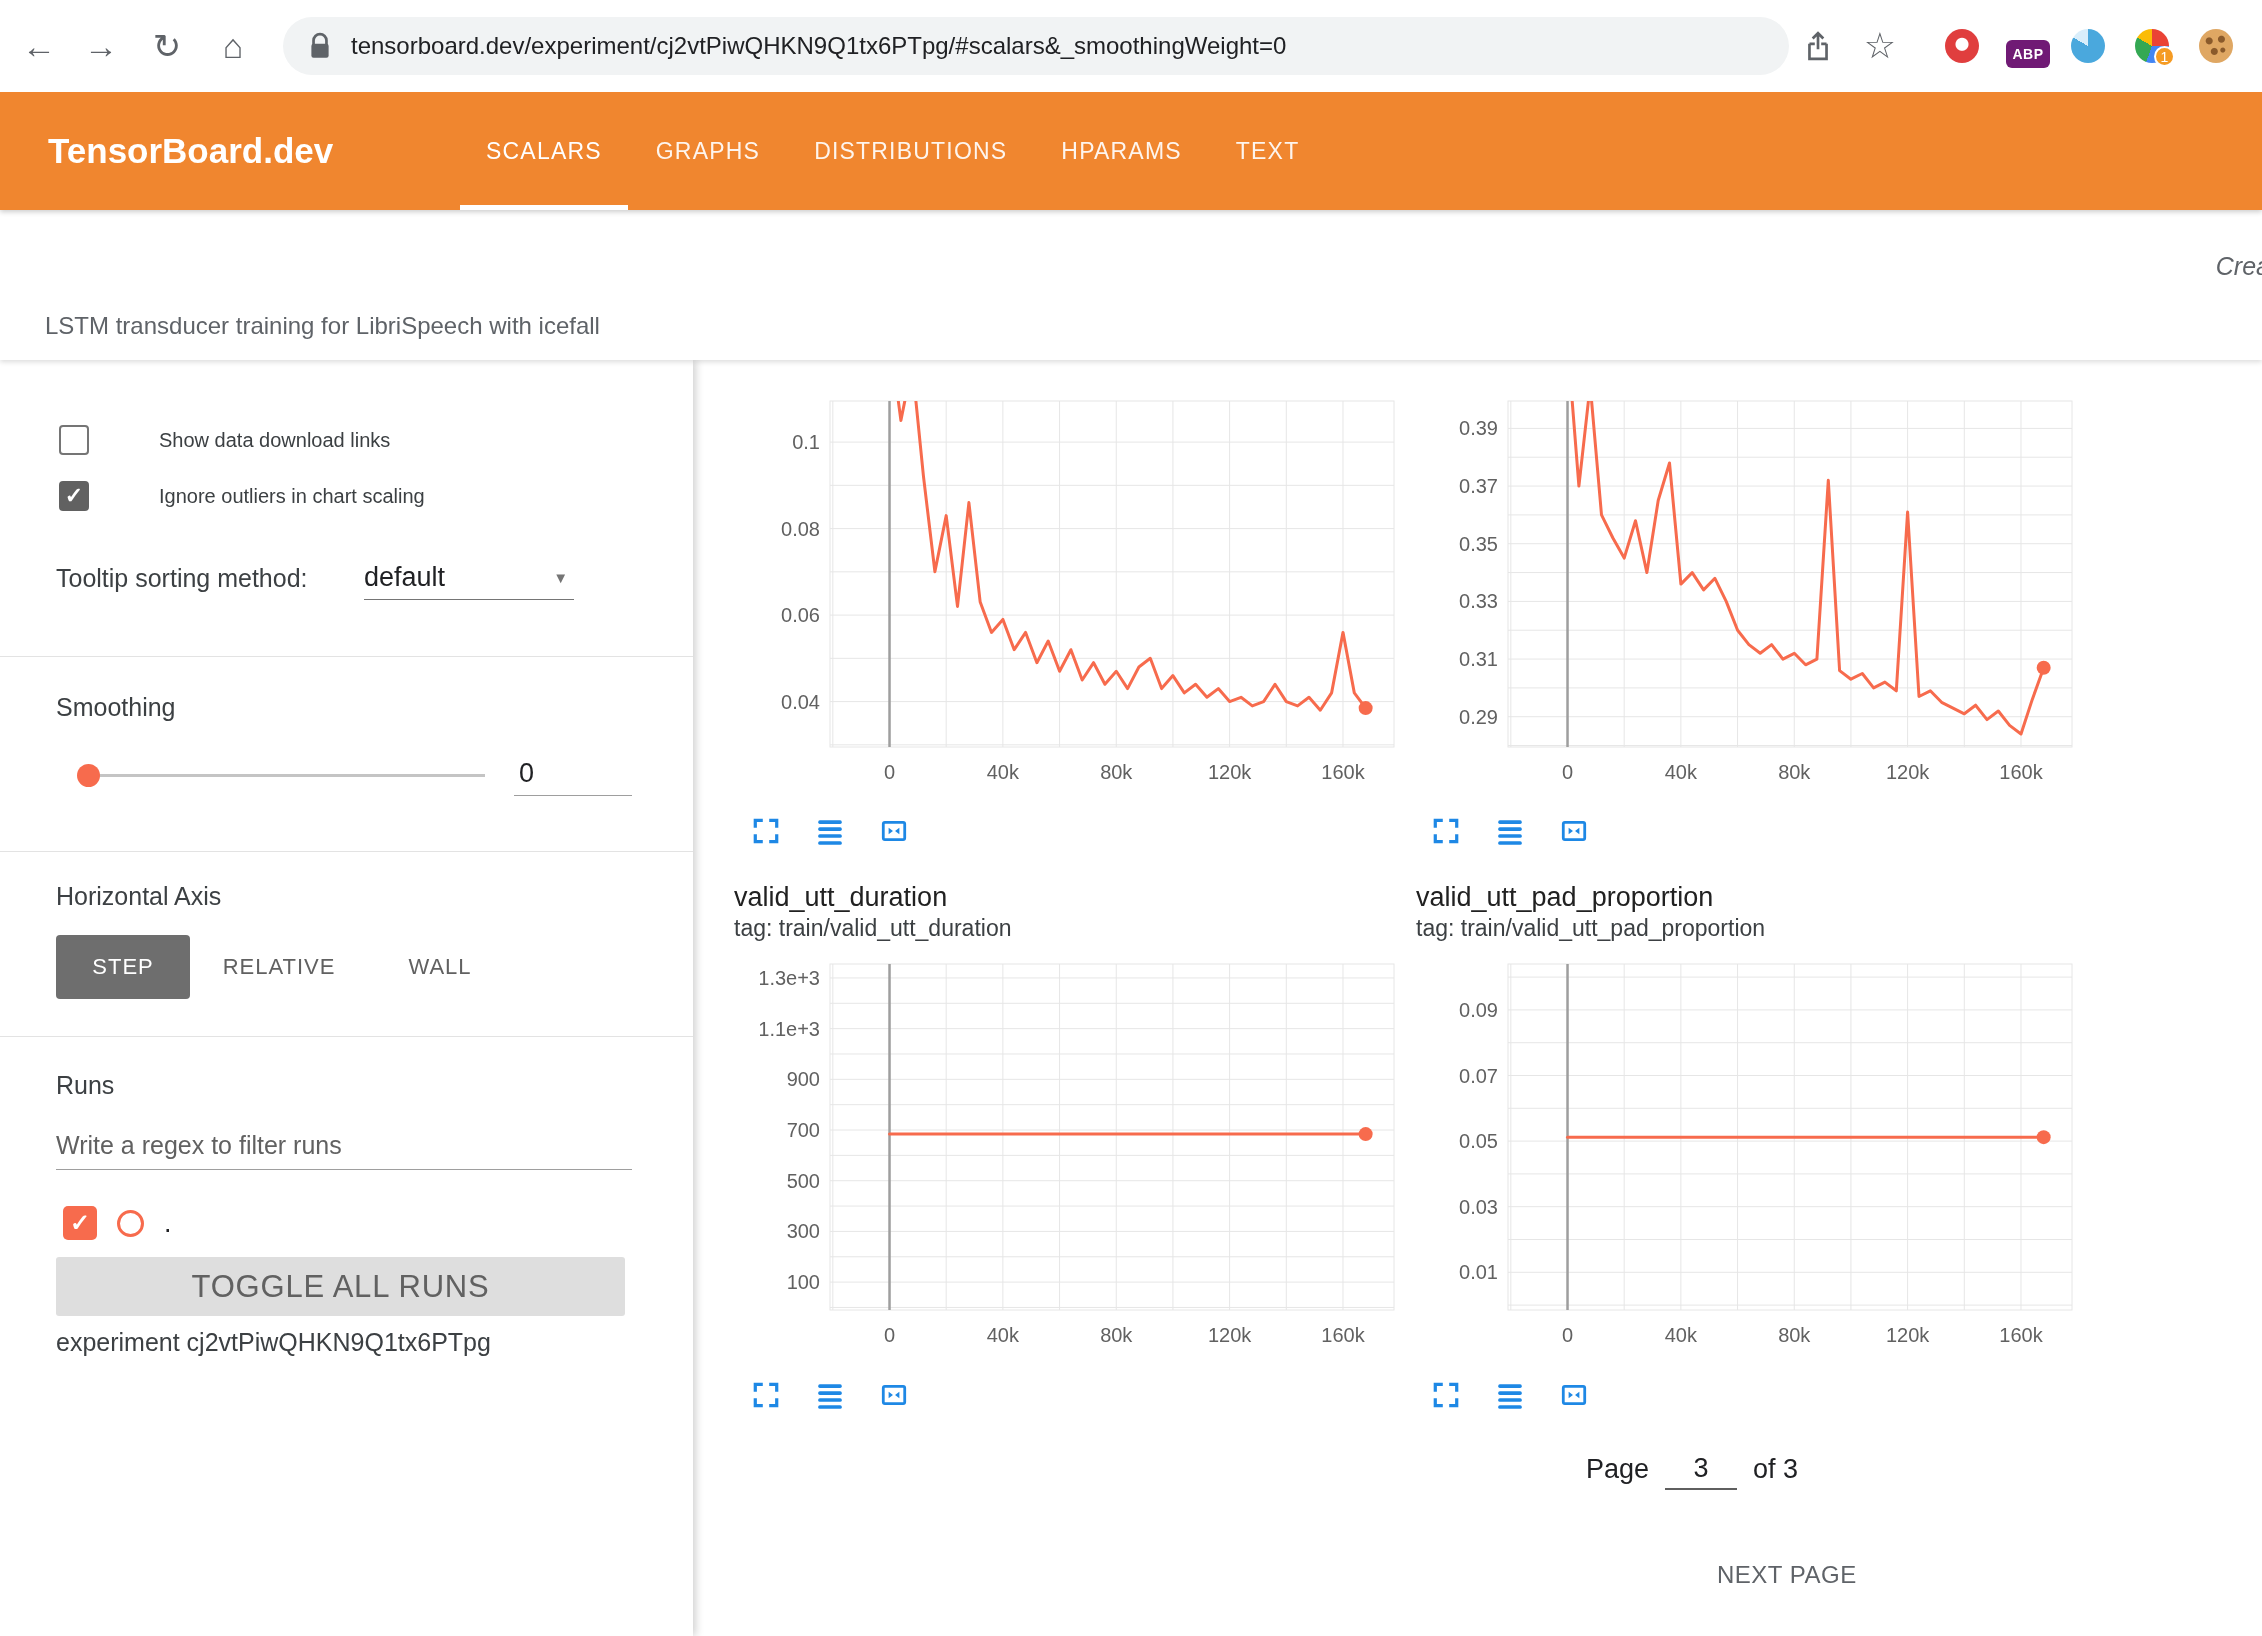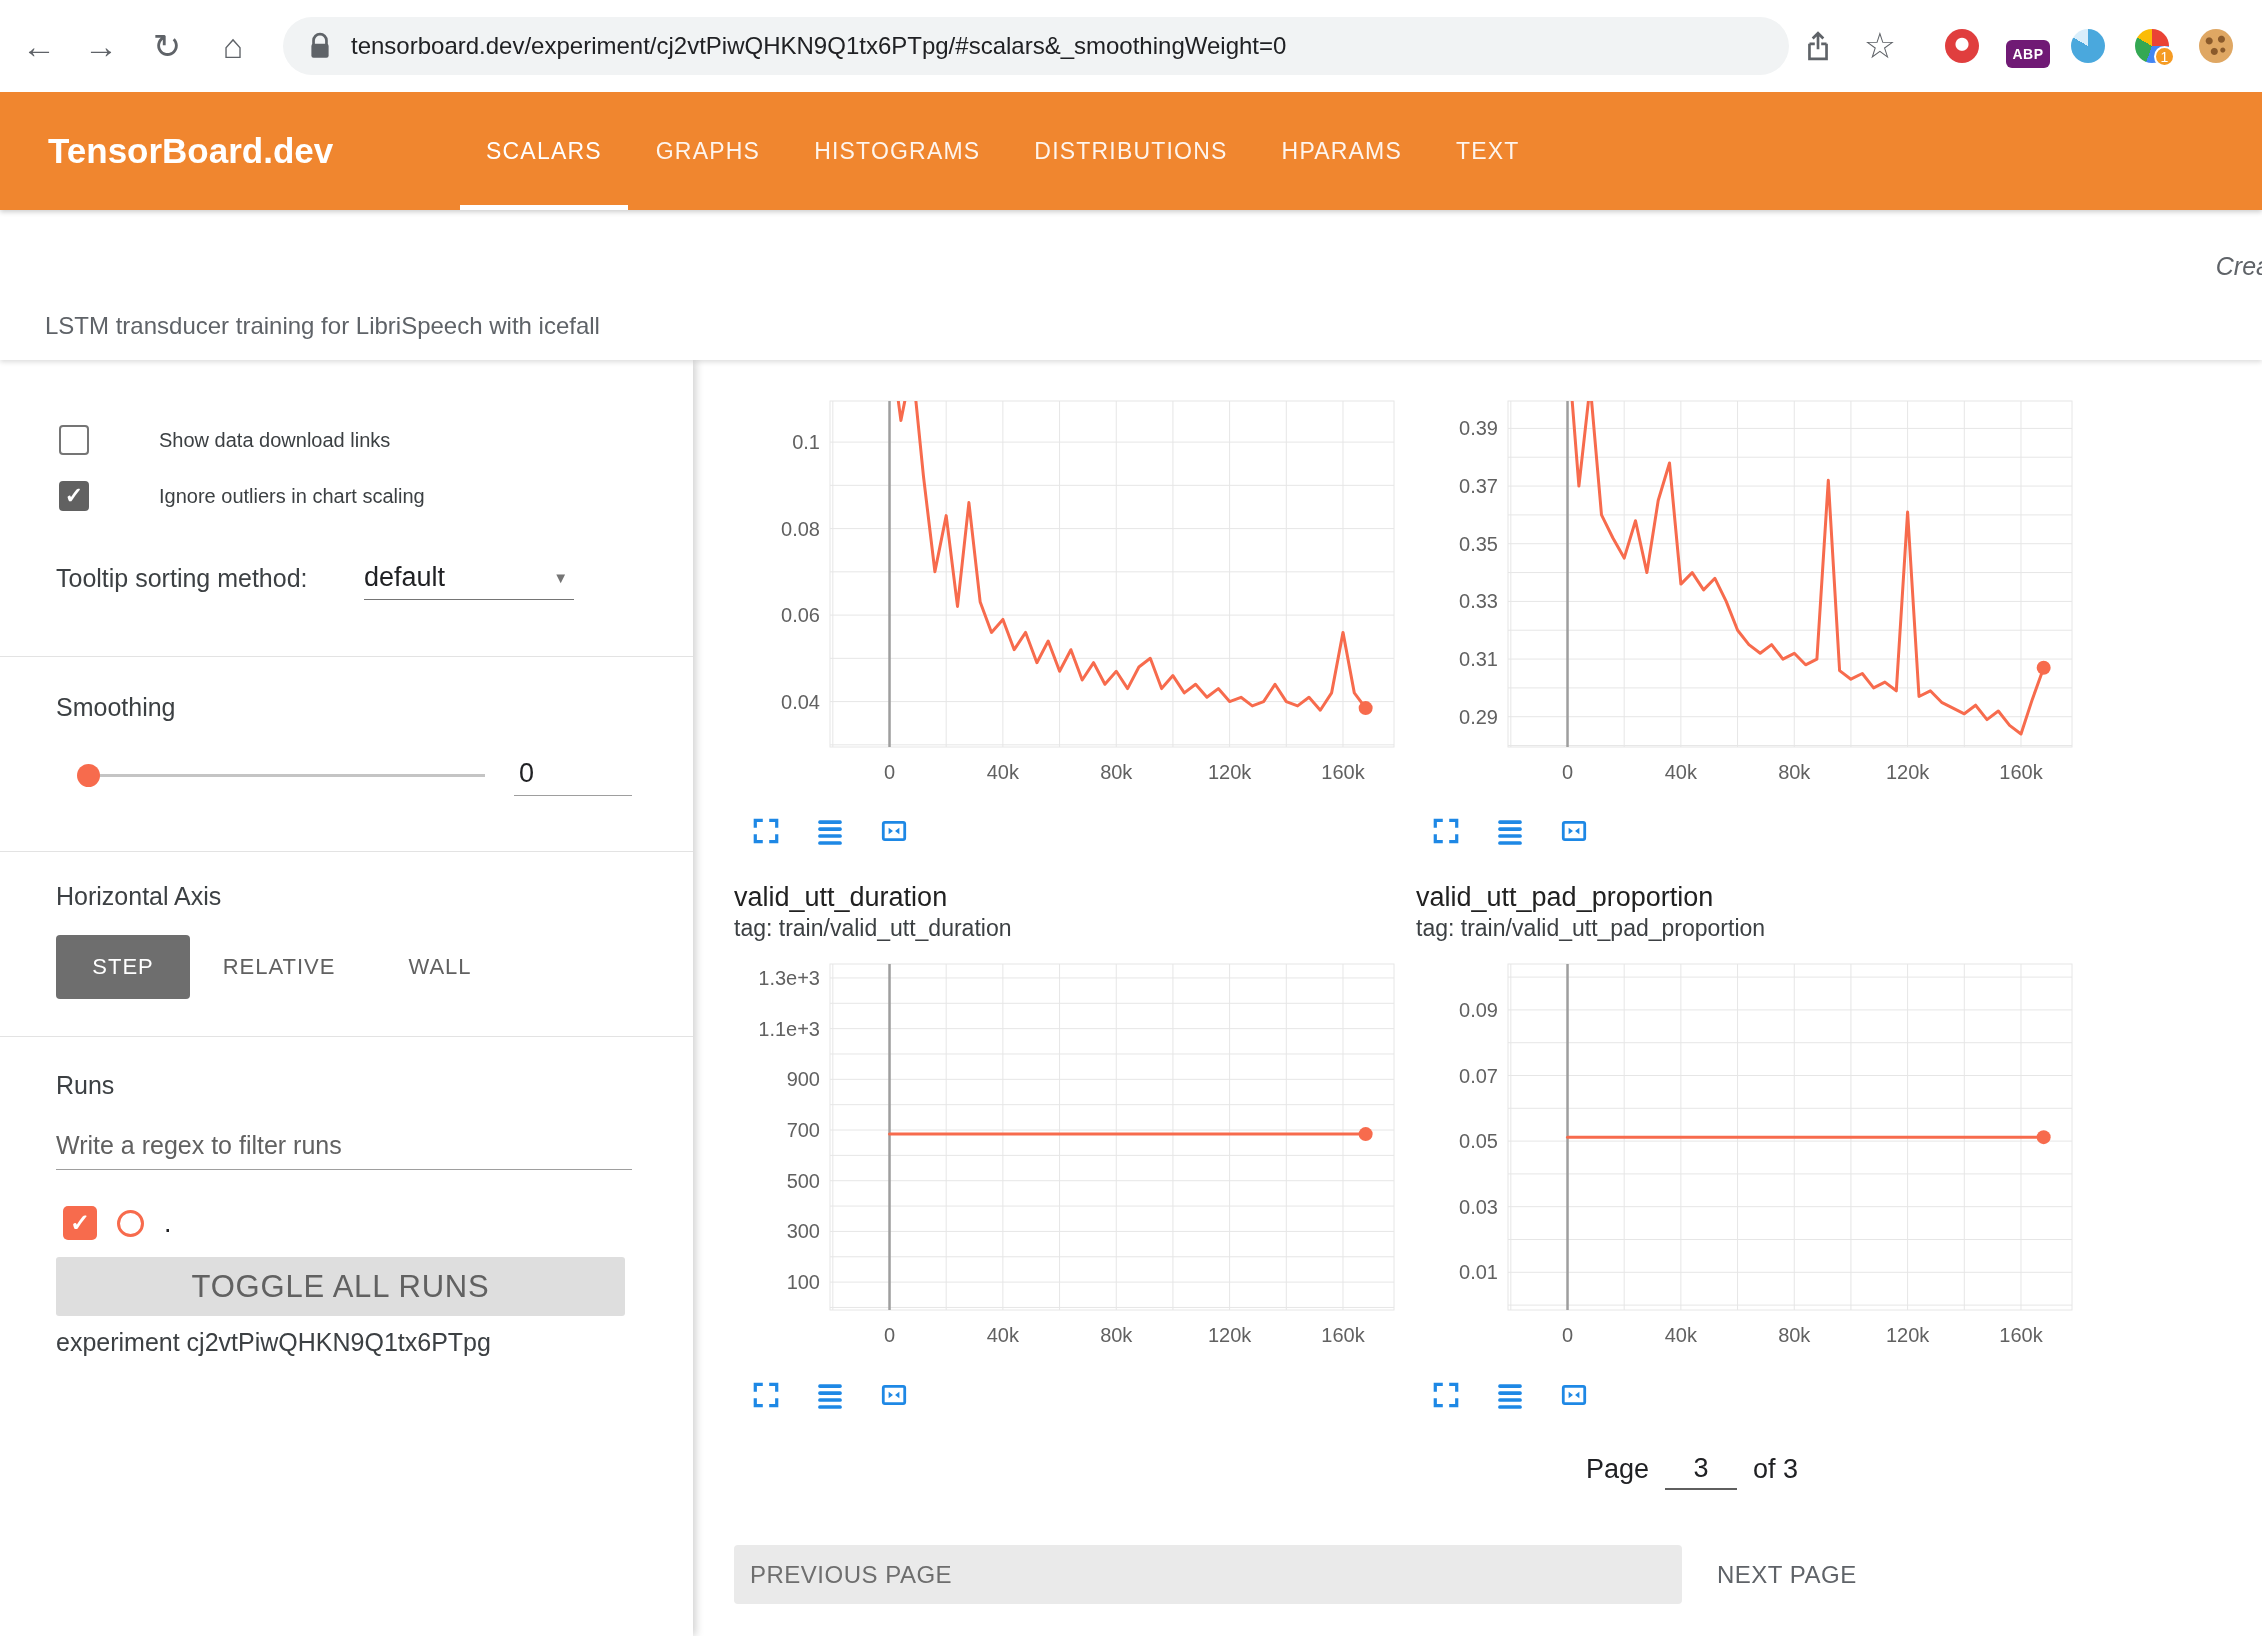--- a/index.html
+++ b/index.html
@@ -139,21 +139,20 @@
         radial-gradient(circle at 70% 62%, #8a5a2b 0 2px, transparent 3px),
         #dfa763"></span>
     </span>
   </div>
 
   <div class="tb-header">
     <div class="tb-logo">TensorBoard.dev</div>
     <div class="tb-tabs">
       <div class="tb-tab active">SCALARS</div>
       <div class="tb-tab">GRAPHS</div>
-      <div class="tb-tab">HISTOGRAMS</div>
       <div class="tb-tab">DISTRIBUTIONS</div>
       <div class="tb-tab">HPARAMS</div>
       <div class="tb-tab">TEXT</div>
     </div>
   </div>
 
   <div class="subheader">
     <div class="crea-text">Crea</div>
     <div class="exp-subtitle">LSTM transducer training for LibriSpeech with icefall</div>
   </div>
@@ -446,17 +445,16 @@
         <polygon points="19,11 15,14 19,17" fill="#1e88e5"></polygon>
       </svg>
     </div>
 
     <div class="pager">
       <span class="pager-label">Page</span>
       <input class="pager-input" type="text" value="3" style="">
       <span class="pager-label">of 3</span>
     </div>
 
-    <div class="prev-btn">PREVIOUS PAGE</div>
     <div class="next-btn">NEXT PAGE</div>
   </div>
 
 </div>
 
 </body></html>

